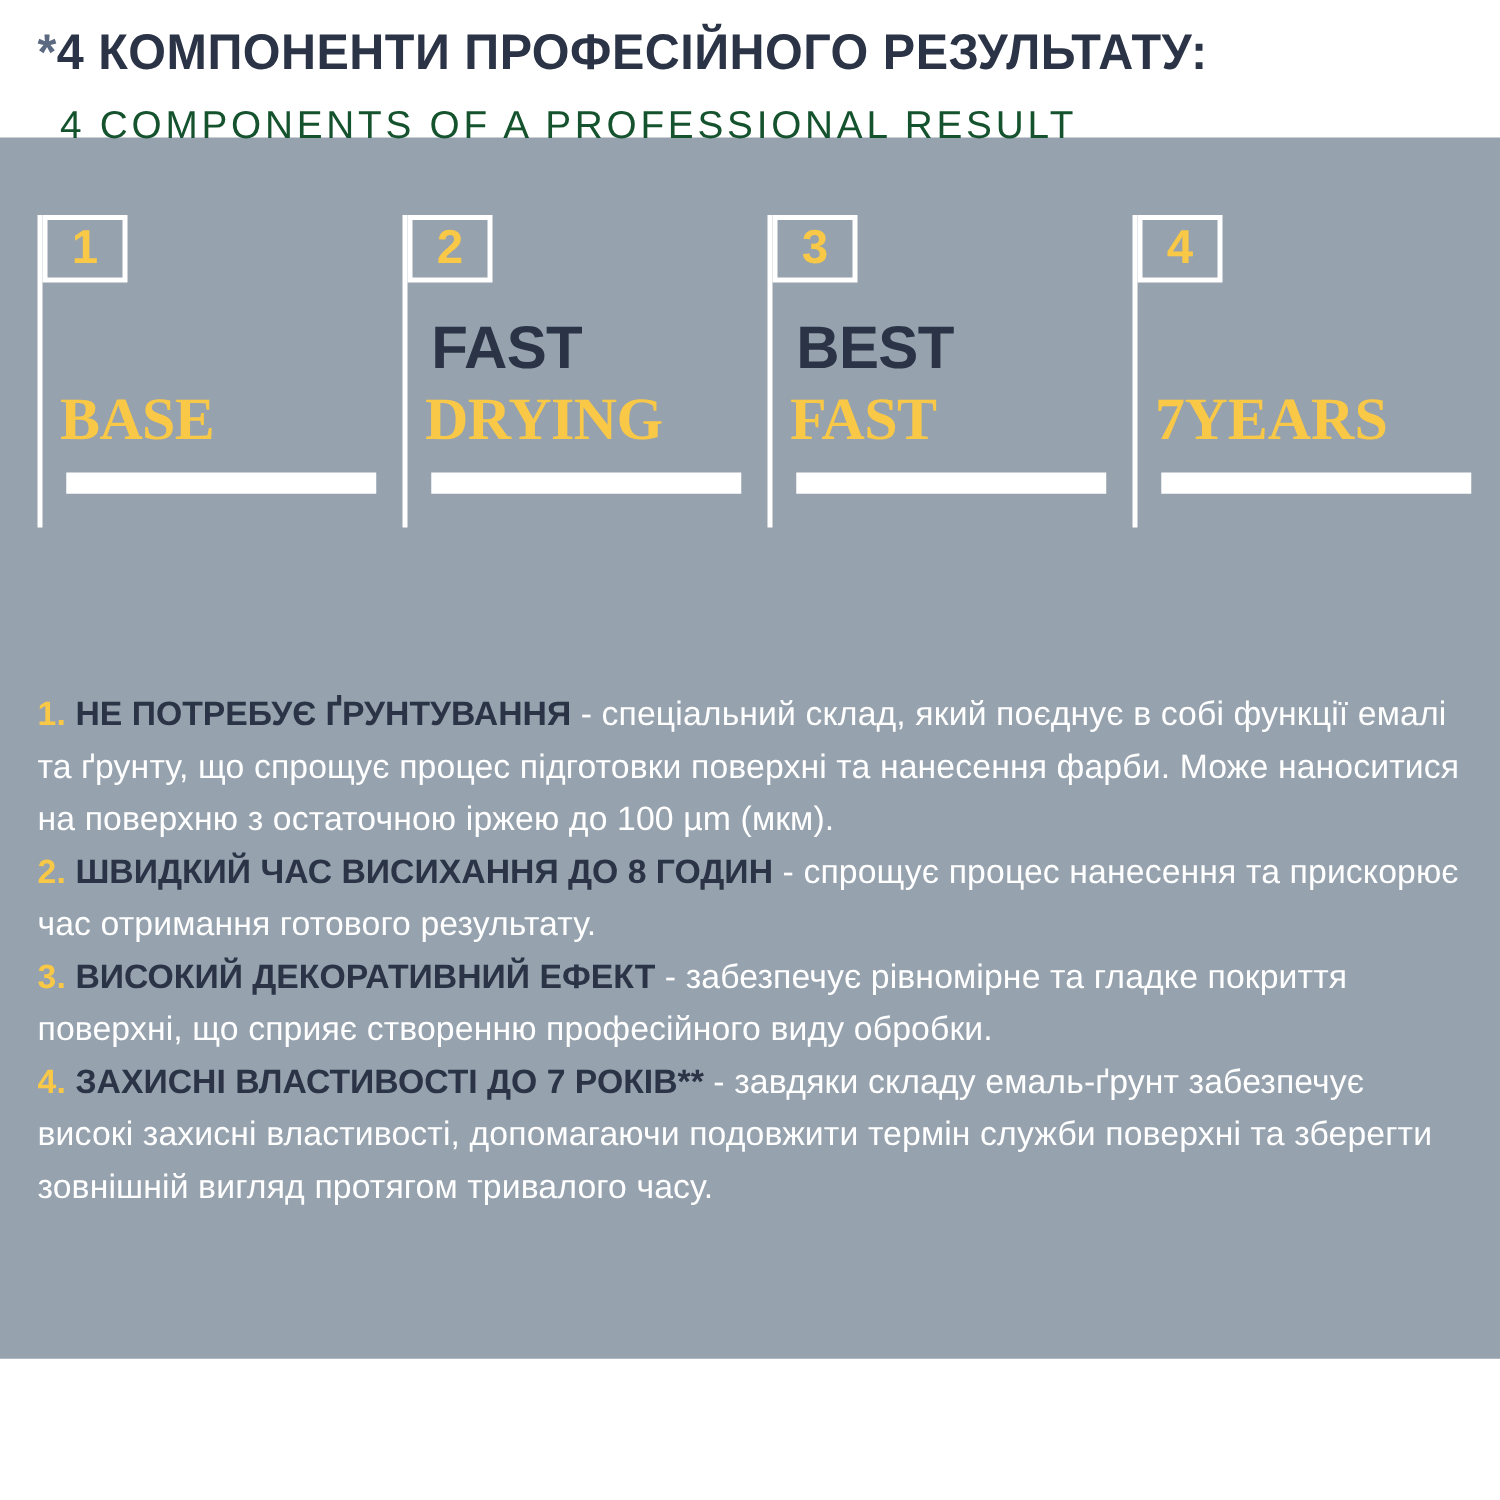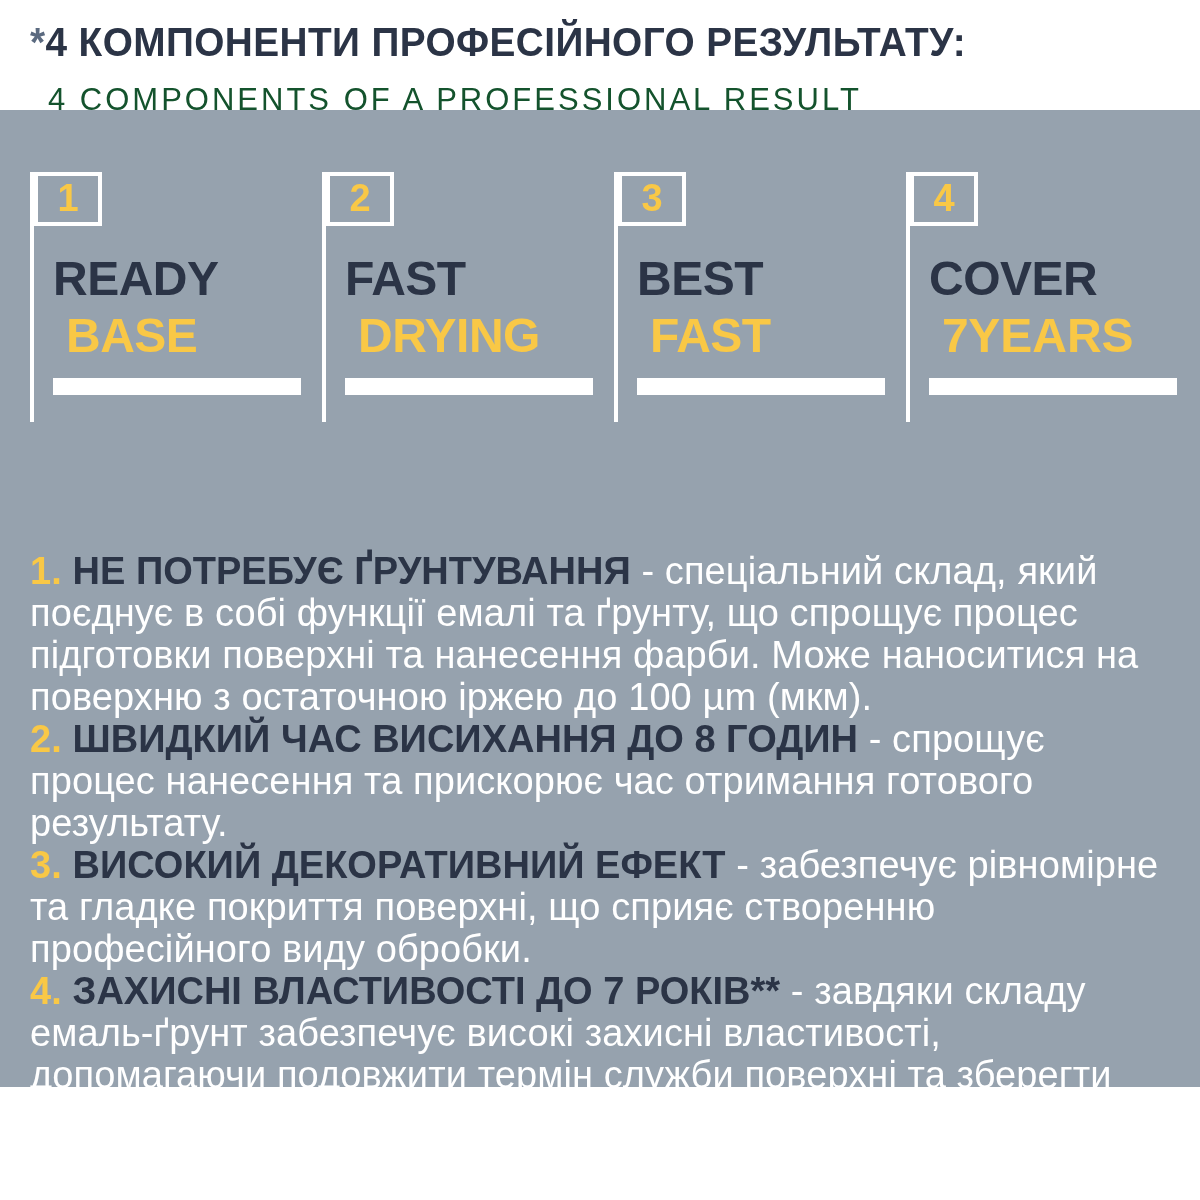--- a/index.html
+++ b/index.html
@@ -117,49 +117,50 @@
     top: 95px;
     font-size: 48px;
     font-weight: bold;
     letter-spacing: -0.5px;
     color: #2b3446;
     line-height: 1;
     white-space: nowrap;
   }
   .flag-word2 {
     position: absolute;
-    left: 36px;
+    left: 18px;
     top: 152px;
     font-size: 48px;
     font-weight: bold;
     letter-spacing: -0.5px;
     color: #f9c846;
     line-height: 1;
     white-space: nowrap;
+    font-family: Liberation Serif, serif;
   }
   .flag-word2 .small {
     font-size: 48px;
     letter-spacing: 0px;
   }
   .flag-bar {
     position: absolute;
     left: 23px;
     top: 218px;
     width: 248px;
     height: 17px;
     background: #ffffff;
   }
 
   
   #body-text {
     position: absolute;
     left: 30px;
     top: 550px;
     width: 1140px;
-    font-size: 38px;
+    font-size: 27px;
     line-height: 42px;
     color: #ffffff;
     font-weight: 400;
     letter-spacing: 0.1px;
   }
   #body-text p {
     margin: 0;
     padding: 0;
   }
   .num {
@@ -184,21 +185,20 @@
     <div class="subtitle-line">4 COMPONENTS OF A PROFESSIONAL RESULT</div>
   </div>
 
   <div id="flags">
 
     <div class="flag" style="left:0px;">
       <div class="flag-pole"></div>
       <div class="flag-box">
         <div class="flag-num">1</div>
       </div>
-      <div class="flag-word1">READY</div>
       <div class="flag-word2"><span>BASE</span><span class="small"></span></div>
       <div class="flag-bar"></div>
     </div>
 
     <div class="flag" style="left:292px;">
       <div class="flag-pole"></div>
       <div class="flag-box">
         <div class="flag-num">2</div>
       </div>
       <div class="flag-word1">FAST</div>
@@ -214,21 +214,20 @@
       <div class="flag-word1">BEST</div>
       <div class="flag-word2"><span>FAST</span><span class="small"></span></div>
       <div class="flag-bar"></div>
     </div>
 
     <div class="flag" style="left:876px;">
       <div class="flag-pole"></div>
       <div class="flag-box">
         <div class="flag-num">4</div>
       </div>
-      <div class="flag-word1">COVER</div>
       <div class="flag-word2"><span>7</span><span class="small">YEARS</span></div>
       <div class="flag-bar"></div>
     </div>
 
   </div>
 
   <div id="body-text">
 
     <p><span class="num">1.</span> <span class="lead">НЕ ПОТРЕБУЄ ҐРУНТУВАННЯ</span><span> - спеціальний склад, який поєднує в собі функції емалі та ґрунту, що спрощує процес підготовки поверхні та нанесення фарби. Може наноситися на поверхню з остаточною іржею до 100 µm (мкм).</span></p>
 

